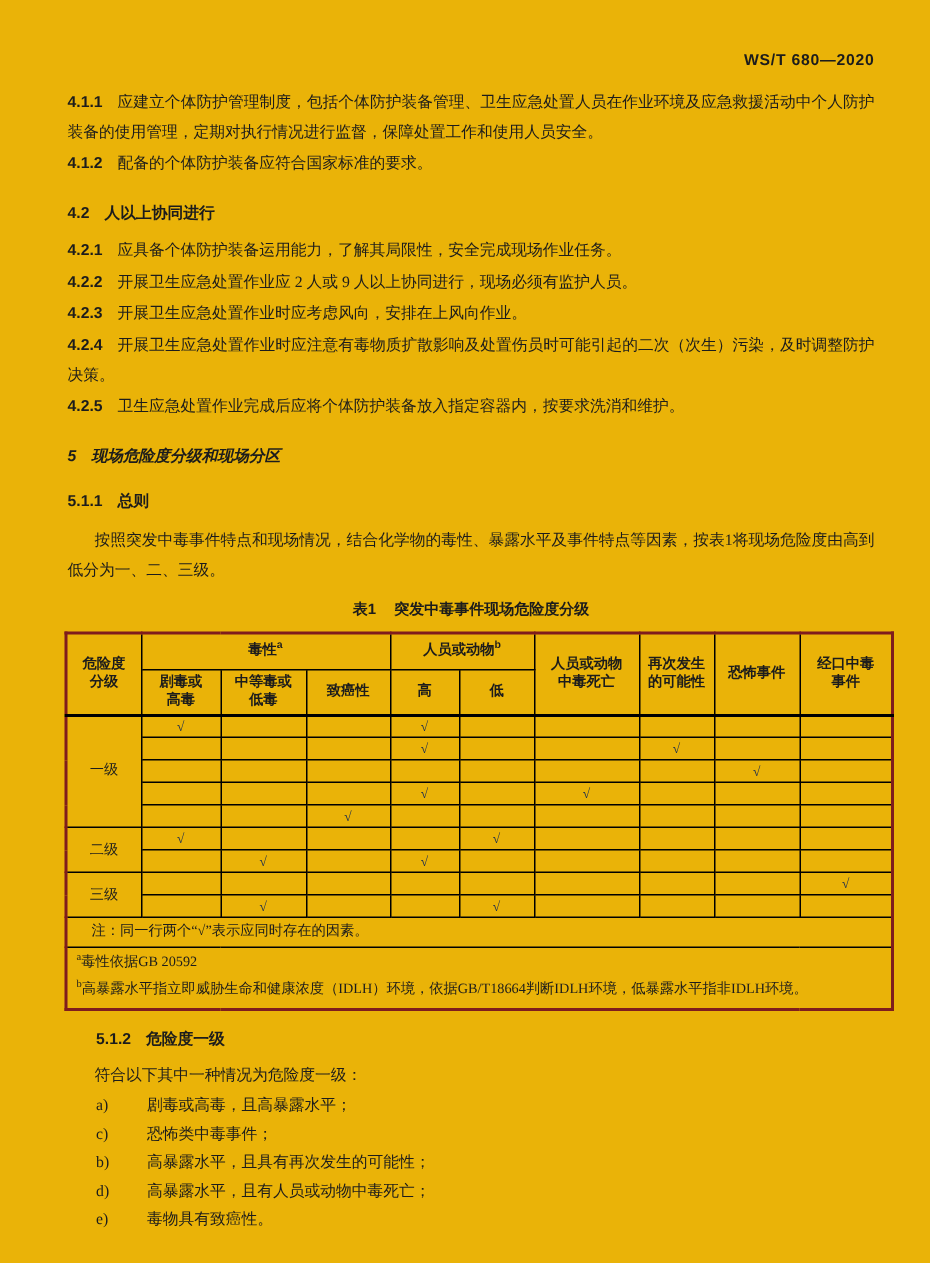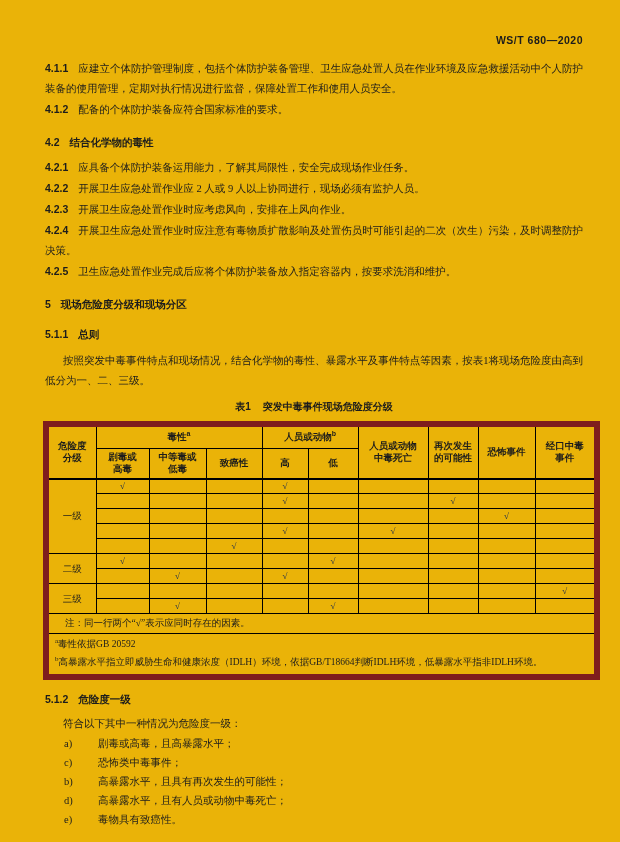--- a/index.html
+++ b/index.html
@@ -29,41 +29,41 @@
   .num {
     font-family:"Liberation Sans","DejaVu Sans",sans-serif;
     font-weight:bold;
     margin-right:10px;
   }
   .heading {
     font-family:"Liberation Sans","DejaVu Sans",sans-serif;
     font-weight:bold;
   }
   .h-42   { margin-top:12px; margin-bottom:5px; }
-  .h-5    { margin-top:12px; margin-bottom:10px; }
+  .h-5    { margin-top:12px; margin-bottom:10px;font-style:italic; }
   .h-51   { margin-bottom:7px; }
   .h-511  { margin-bottom:7px; }
-  .h-512  { margin-top:9px; margin-bottom:5px; }
+  .h-512  { margin-top:9px; margin-bottom:5px;margin-left:19px; }
   .indent { text-indent:18px; text-align:justify; }
   .table-title {
     margin-top:8px;
     text-align:center;
     font-family:"Liberation Sans","DejaVu Sans",sans-serif;
     font-weight:bold;
     font-size:10px;
     line-height:16px;
   }
   .table-title .t-label { margin-right:12px; }
   table.risk {
     margin-top:6px;
     margin-left:-2px;
     width:551px;
     border-collapse:collapse;
     table-layout:fixed;
-    border:6px solid #7f1d1d;
+    border:2px solid #7f1d1d;
   }
   table.risk th, table.risk td { border:1px solid #000; }
   table.risk thead { border-bottom:2px solid #000; }
   table.risk th {
     font-family:"Liberation Sans","DejaVu Sans",sans-serif;
     font-weight:bold;
     font-size:9.5px;
     line-height:12.5px;
     text-align:center;
     vertical-align:middle;
@@ -110,21 +110,21 @@
 </head>
 <body>
 
 <div class="page">
 
   <div class="doc-header">WS/T 680—2020</div>
 
   <p class="clause"><span class="num">4.1.1</span><span>应建立个体防护管理制度，包括个体防护装备管理、卫生应急处置人员在作业环境及应急救援活动中个人防护装备的使用管理，定期对执行情况进行监督，保障处置工作和使用人员安全。</span></p>
   <p class="clause"><span class="num">4.1.2</span><span>配备的个体防护装备应符合国家标准的要求。</span></p>
 
-  <p class="heading h-42"><span class="num">4.2</span><span>结合化学物的毒性</span></p>
+  <p class="heading h-42"><span class="num">4.2</span><span>人以上协同进行</span></p>
 
   <p class="clause"><span class="num">4.2.1</span><span>应具备个体防护装备运用能力，了解其局限性，安全完成现场作业任务。</span></p>
   <p class="clause"><span class="num">4.2.2</span><span>开展卫生应急处置作业应 2 人或 9 人以上协同进行，现场必须有监护人员。</span></p>
   <p class="clause"><span class="num">4.2.3</span><span>开展卫生应急处置作业时应考虑风向，安排在上风向作业。</span></p>
   <p class="clause"><span class="num">4.2.4</span><span>开展卫生应急处置作业时应注意有毒物质扩散影响及处置伤员时可能引起的二次（次生）污染，及时调整防护决策。</span></p>
   <p class="clause"><span class="num">4.2.5</span><span>卫生应急处置作业完成后应将个体防护装备放入指定容器内，按要求洗消和维护。</span></p>
 
   <p class="heading h-5"><span class="num">5</span><span>现场危险度分级和现场分区</span></p>
 
 

